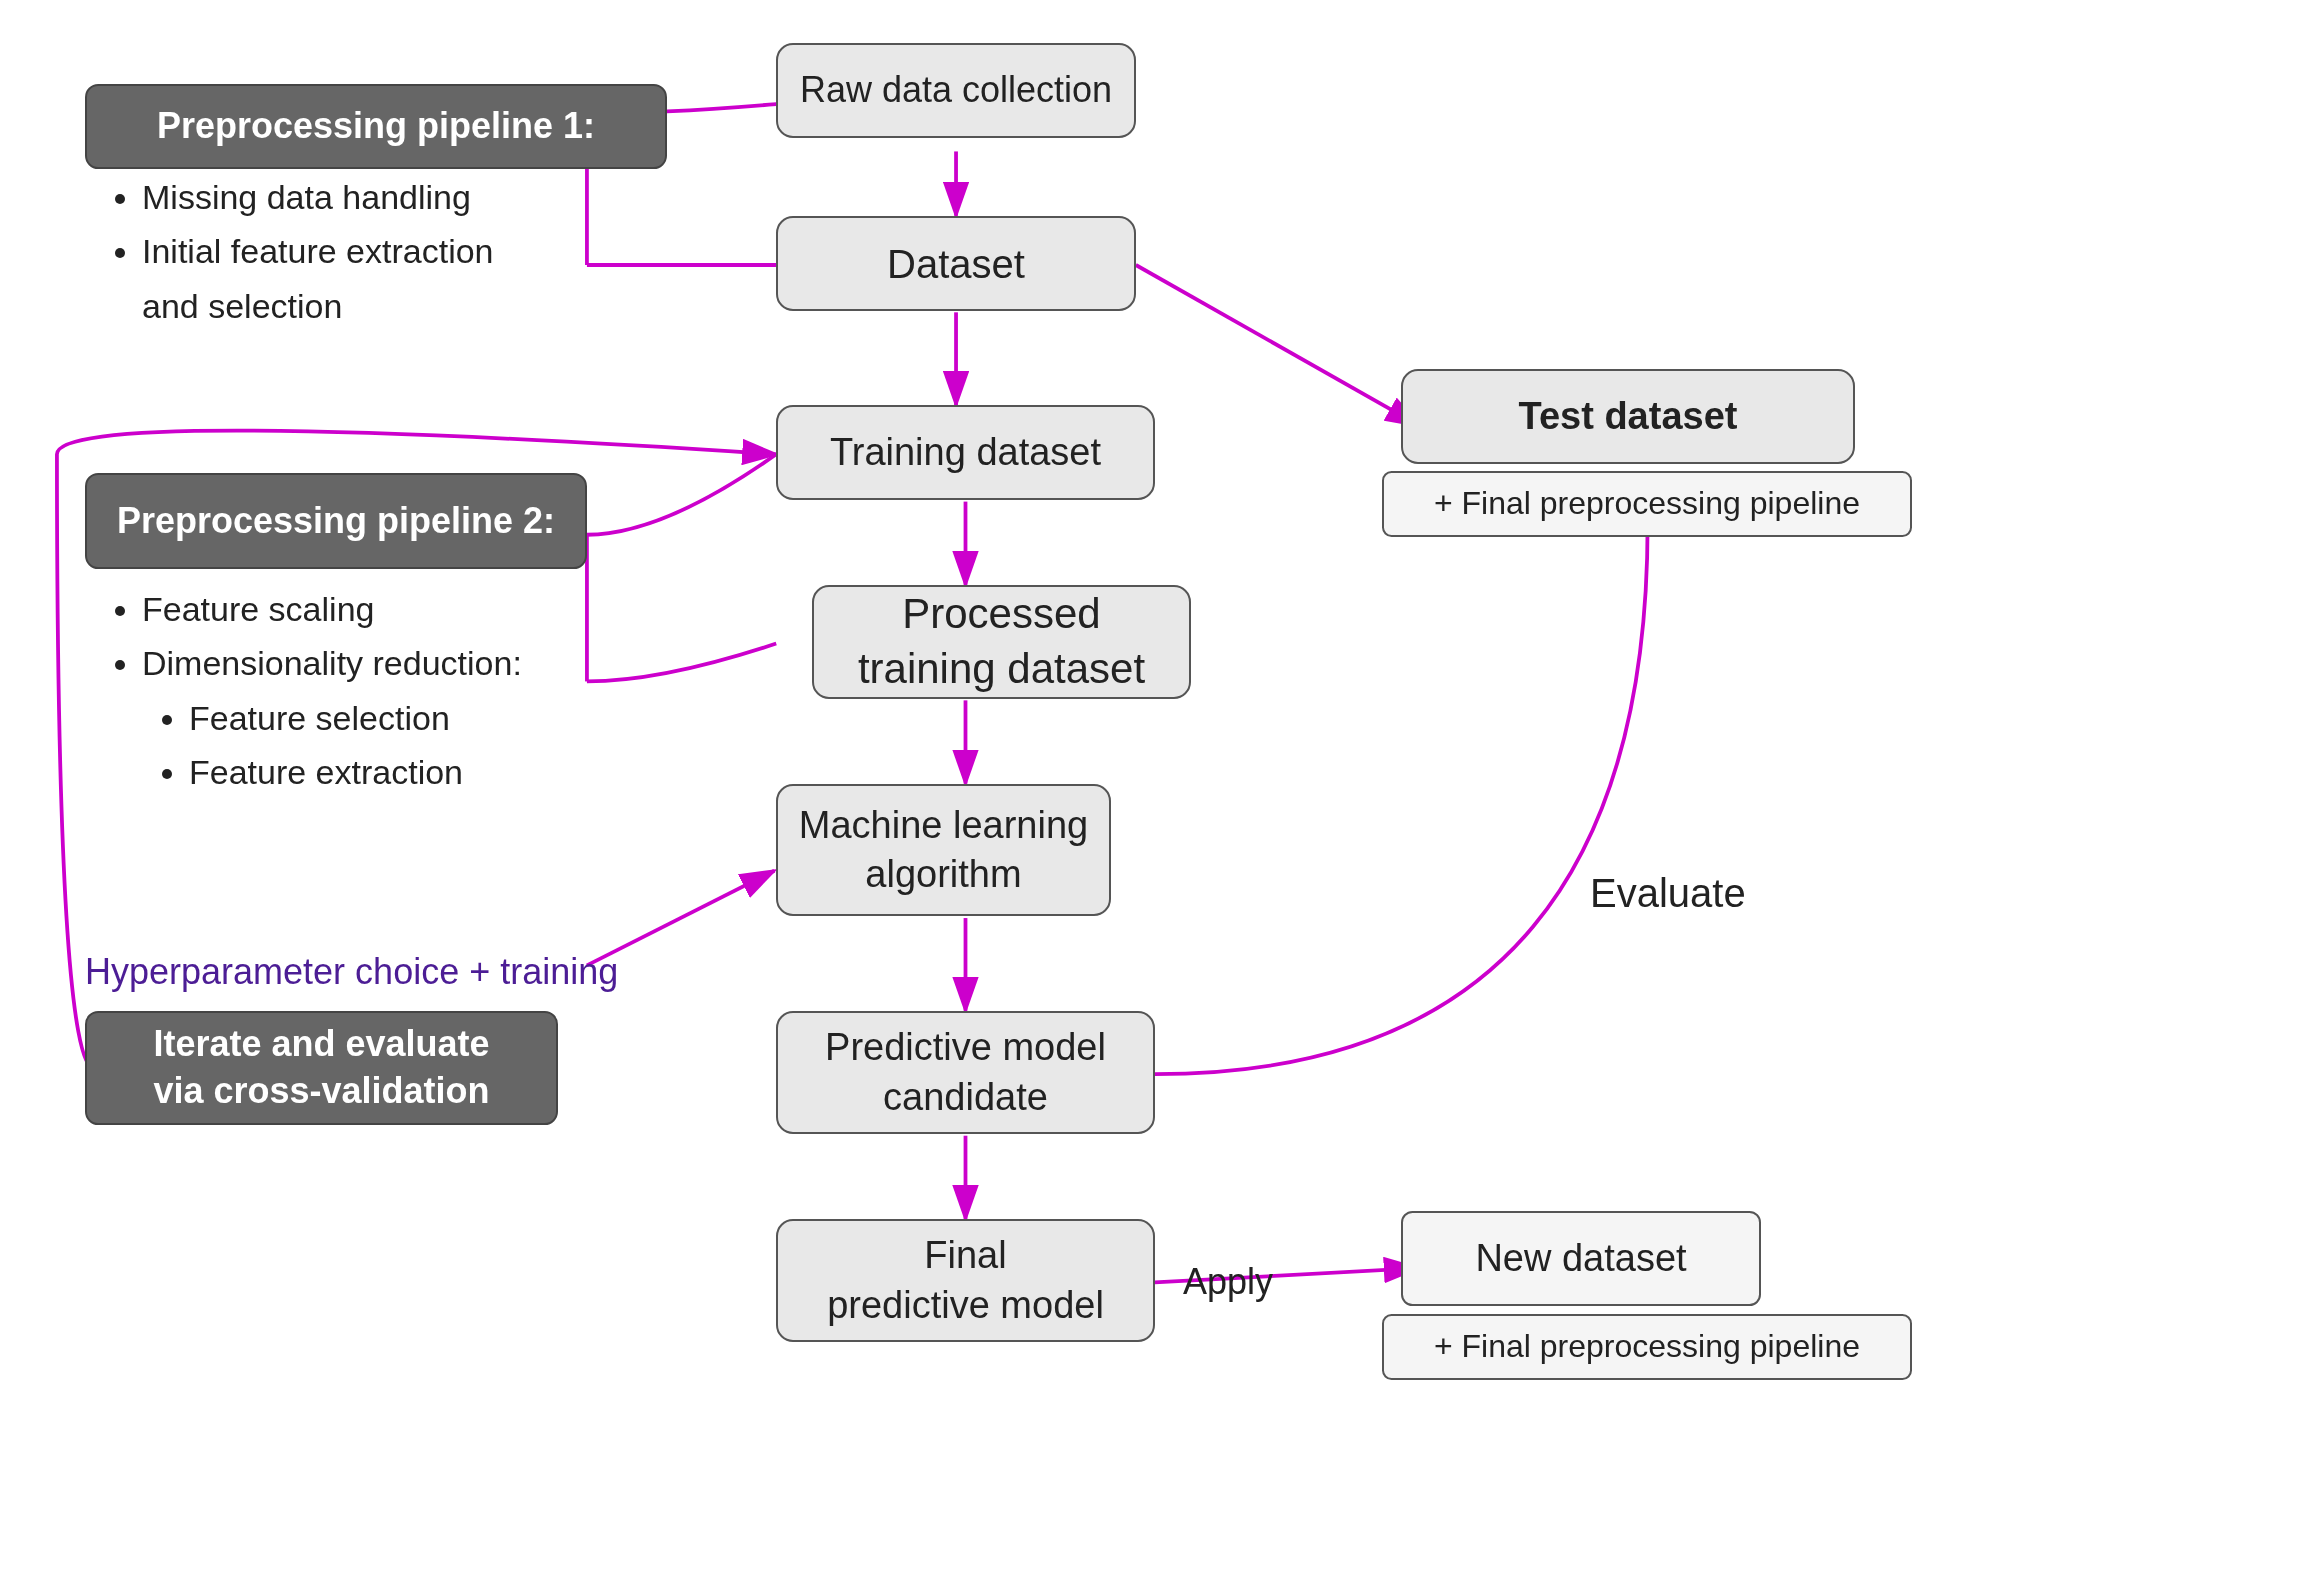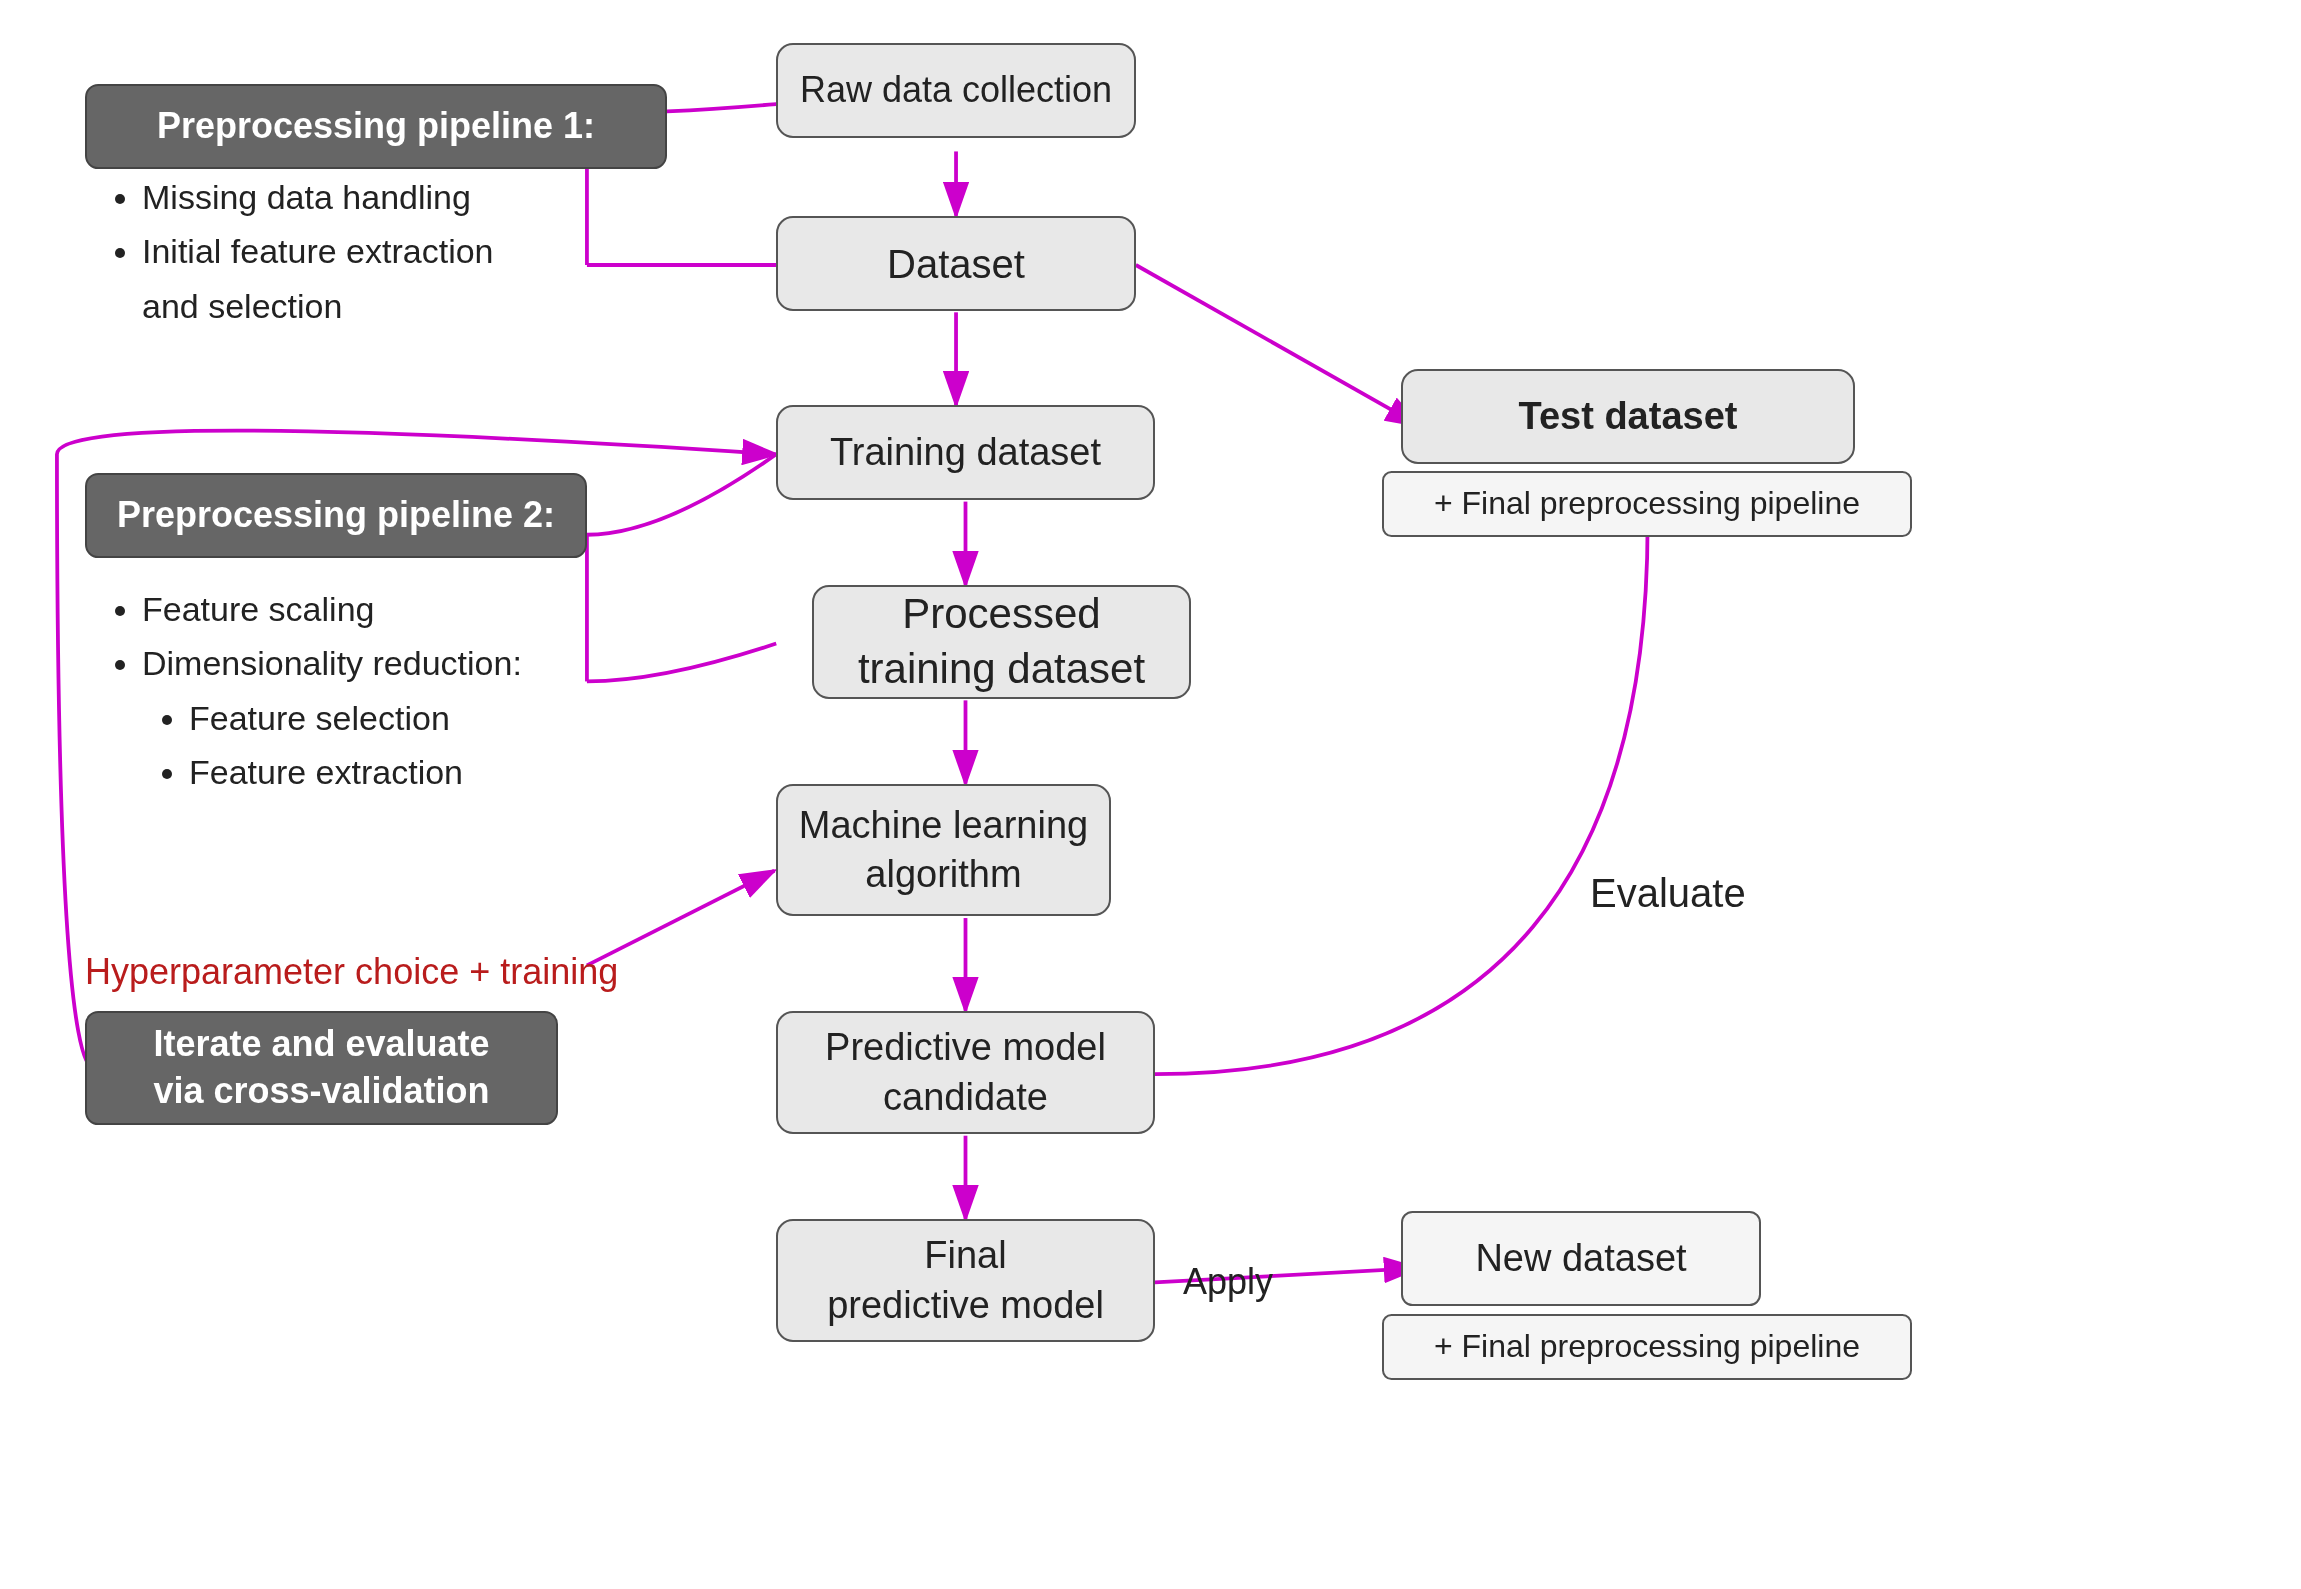--- a/index.html
+++ b/index.html
@@ -40,21 +40,21 @@
     }
     .box-white {
       background: #f5f5f5;
       border: 2.8px solid #555;
       color: #222;
     }
     
     .label {
       position: absolute;
       font-size: 36px;
-      color: #b91c1c;
+      color: #4c1d95;
     }
     
     .arrows-svg {
       position: absolute;
       top: 0;
       left: 0;
       width: 2302px;
       height: 1590px;
       pointer-events: none;
     }
@@ -173,21 +173,21 @@
     <span>Preprocessing pipeline 1:</span>
   </div>
 
   <div class="bullet-list" style="left:104px; top:170px; font-size:34px;">
     <ul>
       <li>Missing data handling</li>
       <li>Initial feature extraction<br>and selection</li>
     </ul>
   </div>
 
-  <div class="box box-dark" style="left:85px; top:473px; width:502px; height:85px; font-size:36px; border-radius:13.2px;">
+  <div class="box box-dark" style="left:85px; top:473px; width:502px; height:96px; font-size:36px; border-radius:13.2px;">
     <span>Preprocessing pipeline 2:</span>
   </div>
 
   <div class="bullet-list" style="left:104px; top:582px; font-size:34px;">
     <ul>
       <li>Feature scaling</li>
       <li>Dimensionality reduction:
         <ul>
           <li>Feature selection</li>
           <li>Feature extraction</li>

